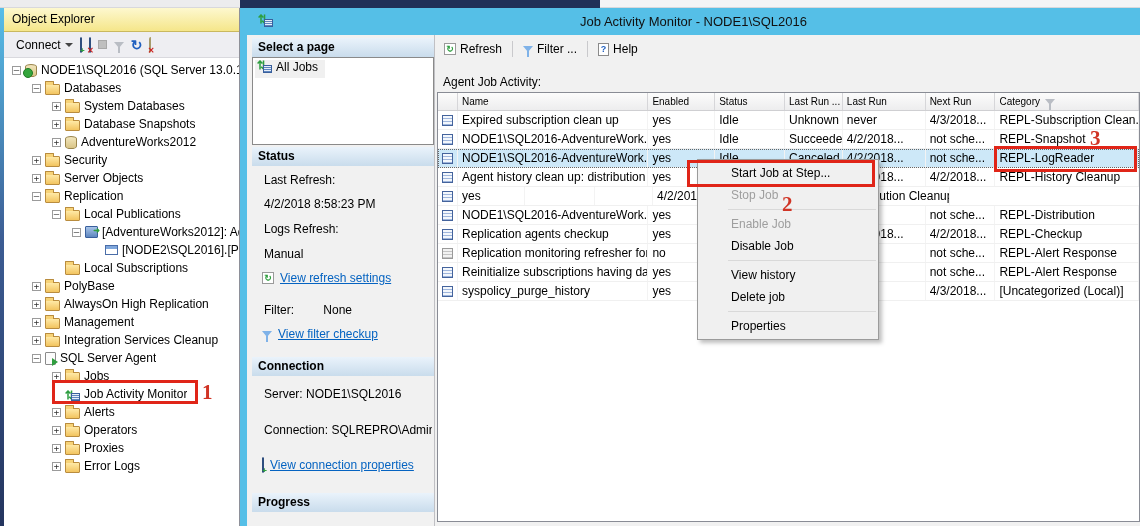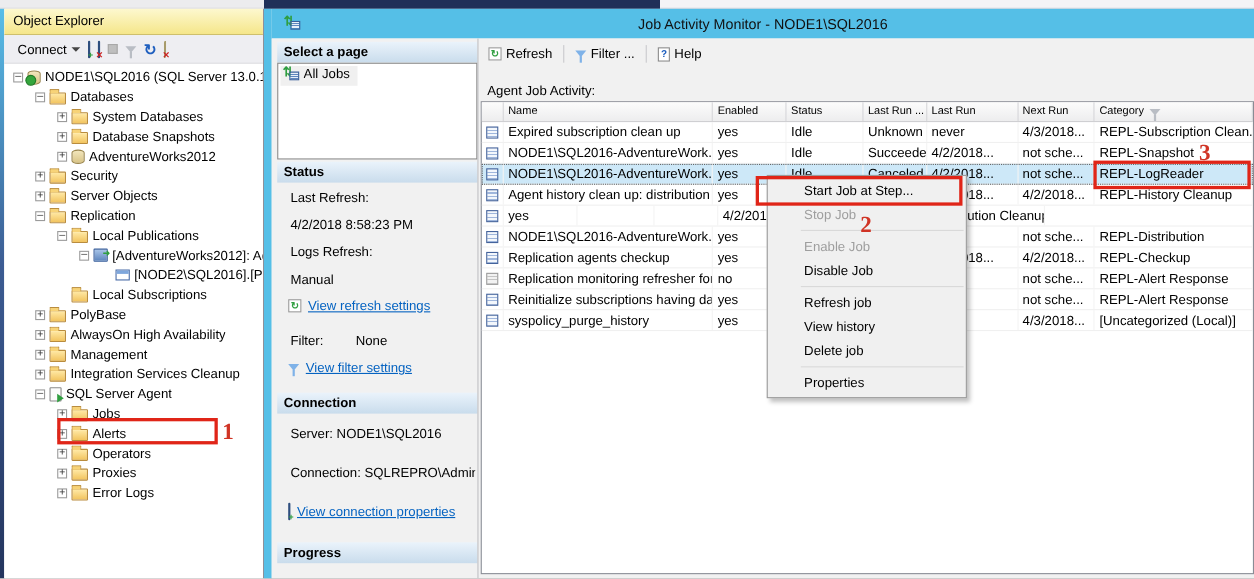--- a/index.html
+++ b/index.html
@@ -191,41 +191,48 @@
           <span class="tree-label">Local Subscriptions</span>
         </div>
         <div class="tree-row" style="padding-left: 28px;">
           <span class="exp">+</span>
           <span class="ic ic-folder"></span>
           <span class="tree-label">PolyBase</span>
         </div>
         <div class="tree-row" style="padding-left: 28px;">
           <span class="exp">+</span>
           <span class="ic ic-folder"></span>
-          <span class="tree-label">AlwaysOn High Availability</span>
+          <span class="tree-label">AlwaysOn High Replication</span>
         </div>
         <div class="tree-row" style="padding-left: 28px;">
           <span class="exp">+</span>
           <span class="ic ic-folder"></span>
           <span class="tree-label">Management</span>
         </div>
         <div class="tree-row" style="padding-left: 28px;">
           <span class="exp">+</span>
           <span class="ic ic-folder"></span>
           <span class="tree-label">Integration Services Cleanup</span>
         </div>
         <div class="tree-row" style="padding-left: 28px;">
           <span class="exp">–</span>
           <span class="ic ic-agent"></span>
           <span class="tree-label">SQL Server Agent</span>
         </div>
         <div class="tree-row" style="padding-left: 48px;">
           <span class="exp">+</span>
           <span class="ic ic-folder"></span>
           <span class="tree-label">Jobs</span>
+        </div>
+        <div class="tree-row" style="padding-left: 48px;">
+          <span class="exp-space"></span>
+          <span class="ic ic-jam">
+            <span class="arrows">⇄</span>
+          </span>
+          <span class="tree-label">Job Activity Monitor</span>
         </div>
         <div class="tree-row" style="padding-left: 48px;">
           <span class="exp">+</span>
           <span class="ic ic-folder"></span>
           <span class="tree-label">Alerts</span>
         </div>
         <div class="tree-row" style="padding-left: 48px;">
           <span class="exp">+</span>
           <span class="ic ic-folder"></span>
           <span class="tree-label">Operators</span>
@@ -272,21 +279,21 @@
       <div class="link-row" style="top:236px">
         <span class="mini-refresh">↻</span>
         <span class="link">View refresh settings</span>
       </div>
       <div class="pane-line" style="top:268px">
         <span style="display:inline-block;width:56px">Filter:</span>
         <span>None</span>
       </div>
       <div class="link-row" style="top:292px">
         <span class="funnel blue"></span>
-        <span class="link">View filter settings</span>
+        <span class="link">View filter checkup</span>
       </div>
 
       <div class="section-h abs" id="connection-header">Connection</div>
       <div class="pane-line" style="top:352px">Server: NODE1\SQL2016</div>
       <div class="pane-line" style="top:388px;max-width:168px;overflow:hidden">Connection: SQLREPRO\Administra</div>
       <div class="link-row" style="top:423px">
         <span class="tbi"><span class="tb-server"></span><span class="tb-badge green">+</span></span>
         <span class="link">View connection properties</span>
       </div>
 
@@ -448,21 +455,20 @@
     </div>
   </div>
 
   <div id="context-menu">
       <div class="menu-item">Start Job at Step...</div>
       <div class="menu-item disabled">Stop Job</div>
       <div class="menu-sep"></div>
       <div class="menu-item disabled">Enable Job</div>
       <div class="menu-item">Disable Job</div>
       <div class="menu-sep"></div>
-      <div class="menu-item">Refresh job</div>
       <div class="menu-item">View history</div>
       <div class="menu-item">Delete job</div>
       <div class="menu-sep"></div>
       <div class="menu-item">Properties</div>
     </div>
 
   <div class="red-box" style="left:52px;top:380px;width:146px;height:24px"></div>
   <div class="red-num" style="left:202px;top:380px">1</div>
   <div class="red-box" style="left:687px;top:160px;width:188px;height:27px"></div>
   <div class="red-num" style="left:782px;top:192px">2</div>

